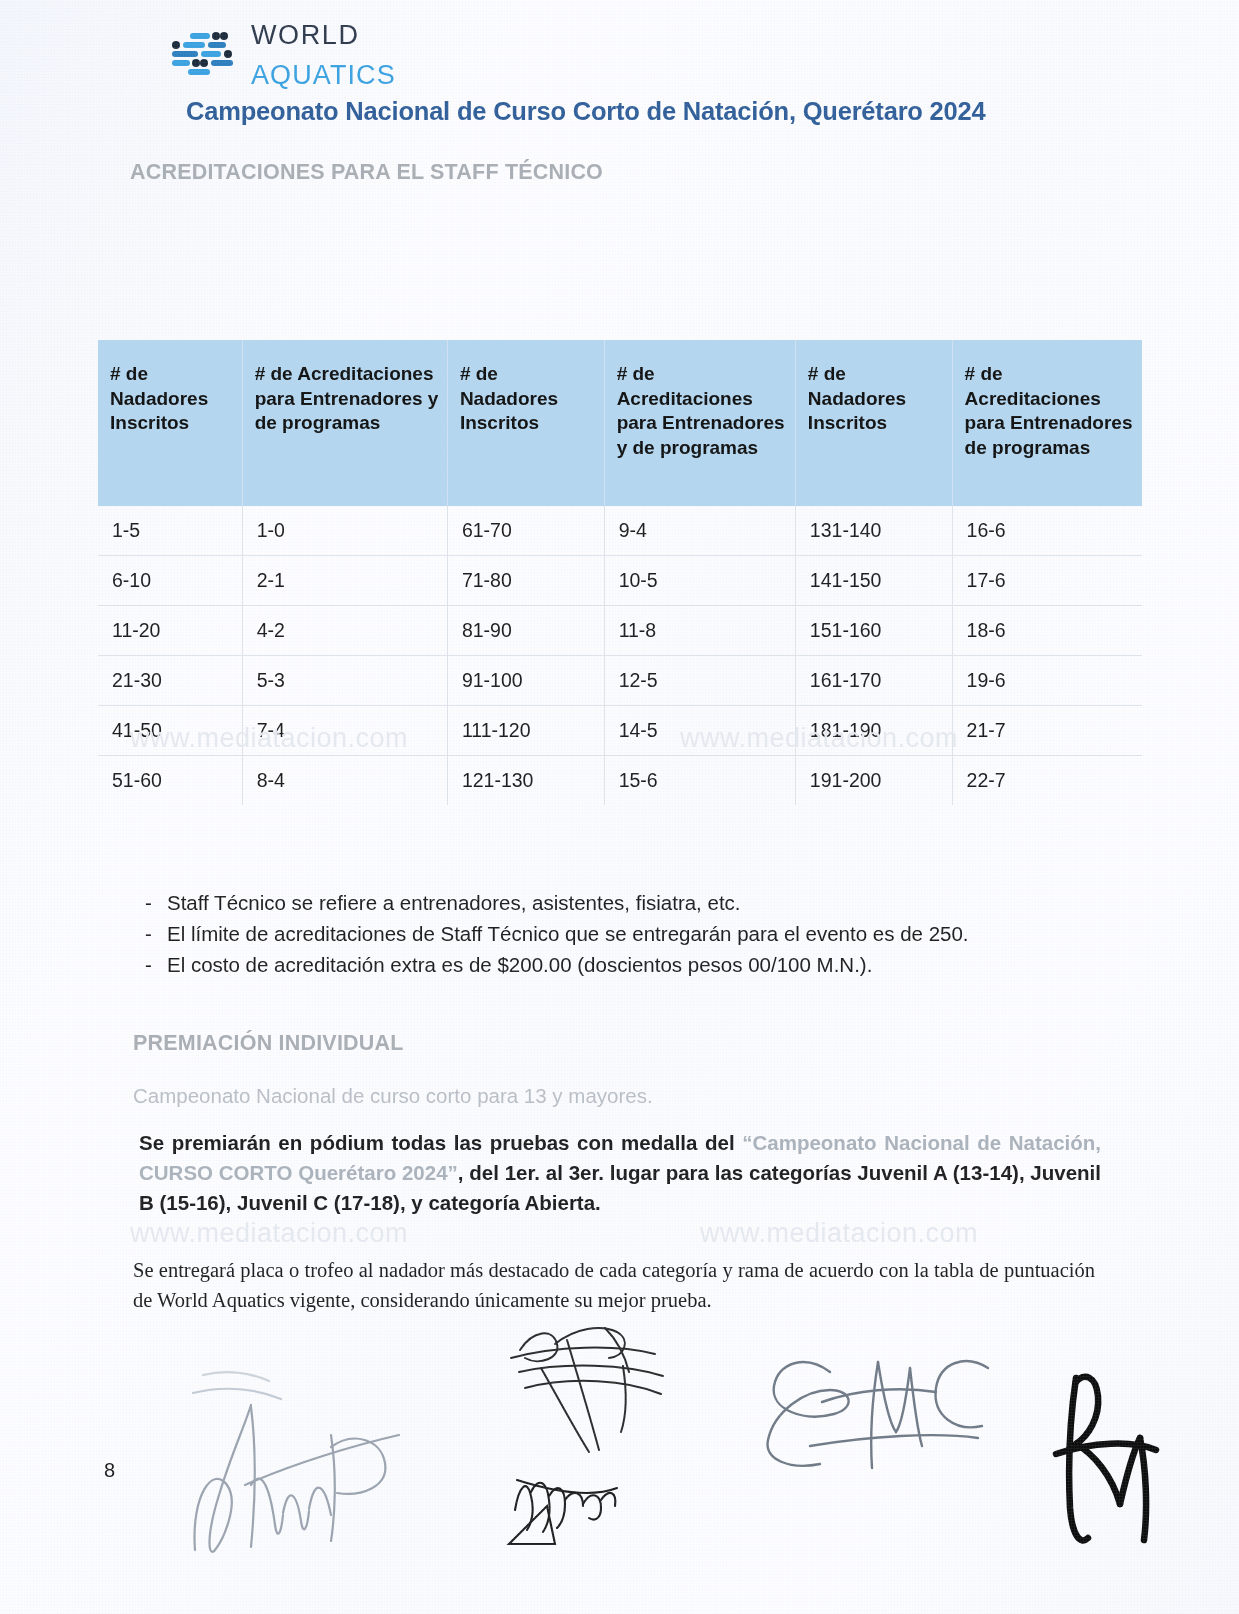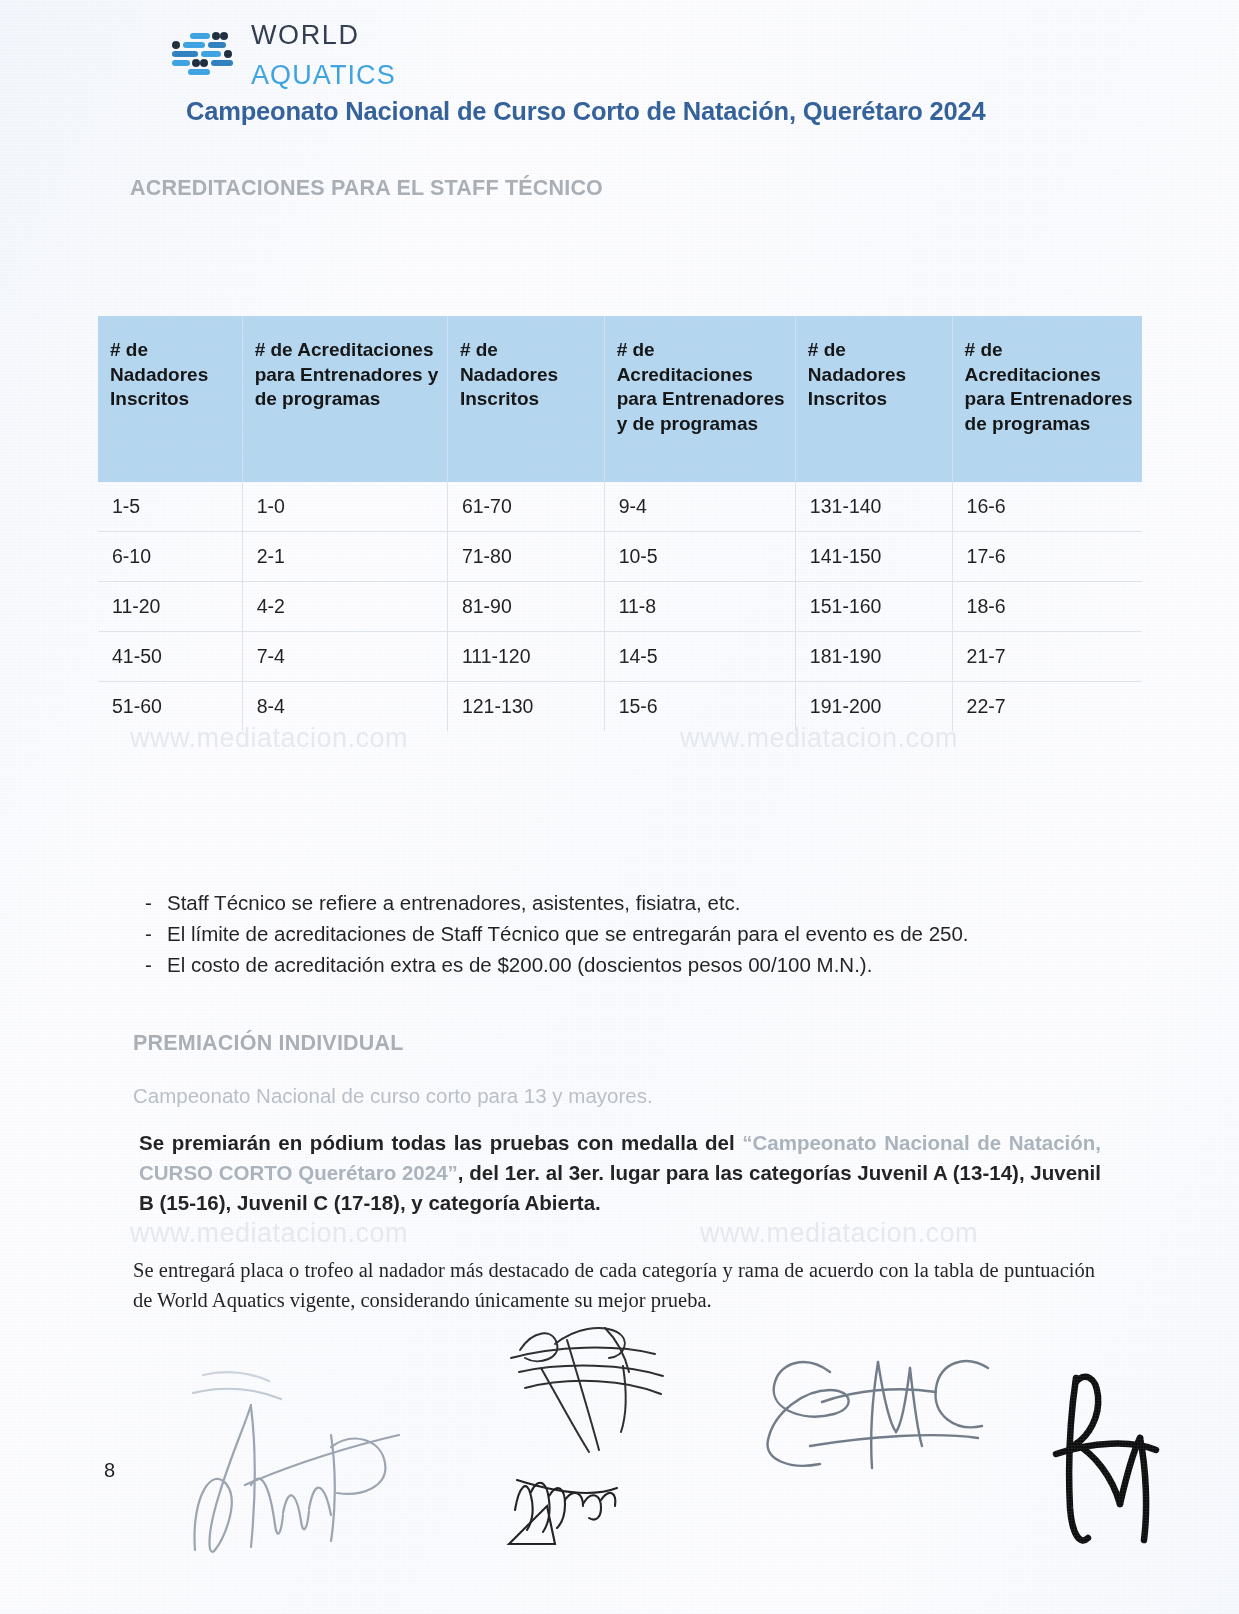--- a/index.html
+++ b/index.html
@@ -72,21 +72,21 @@
     margin-left: 23px;
   }
 
   .section-head {
     position: absolute;
     font-size: 21.5px;
     font-weight: bold;
     letter-spacing: .2px;
     color: #a9aeb4;
   }
-  #head-acreditaciones { left: 130px; top: 176px; }
+  #head-acreditaciones { left: 130px; top: 160px; }
   #head-premiacion    { left: 133px; top: 1031px; }
 
   .para {
     position: absolute;
     font-size: 20.5px;
     line-height: 30px;
     text-align: justify;
     color: #1d1d1d;
   }
   #intro-para {
@@ -105,20 +105,21 @@
   .tbl-wrap {
     position: absolute;
     left: 98px;
     top: 316px;
     width: 1044px;
   }
   table.acc {
     border-collapse: collapse;
     width: 100%;
     table-layout: fixed;
+    margin-top: 24px;
   }
   table.acc th {
     background: #b4d7ef;
     color: #101010;
     font-size: 19px;
     font-weight: bold;
     line-height: 24.5px;
     text-align: left;
     vertical-align: top;
     padding: 22px 8px 46px 12px;
@@ -258,20 +259,28 @@
         </tr>
         <tr>
           <td>11-20</td>
           <td>4-2</td>
           <td>81-90</td>
           <td>11-8</td>
           <td>151-160</td>
           <td>18-6</td>
         </tr>
         <tr>
+          <td>21-30</td>
+          <td>5-3</td>
+          <td>91-100</td>
+          <td>12-5</td>
+          <td>161-170</td>
+          <td>19-6</td>
+        </tr>
+        <tr>
           <td>41-50</td>
           <td>7-4</td>
           <td>111-120</td>
           <td>14-5</td>
           <td>181-190</td>
           <td>21-7</td>
         </tr>
         <tr>
           <td>51-60</td>
           <td>8-4</td>

